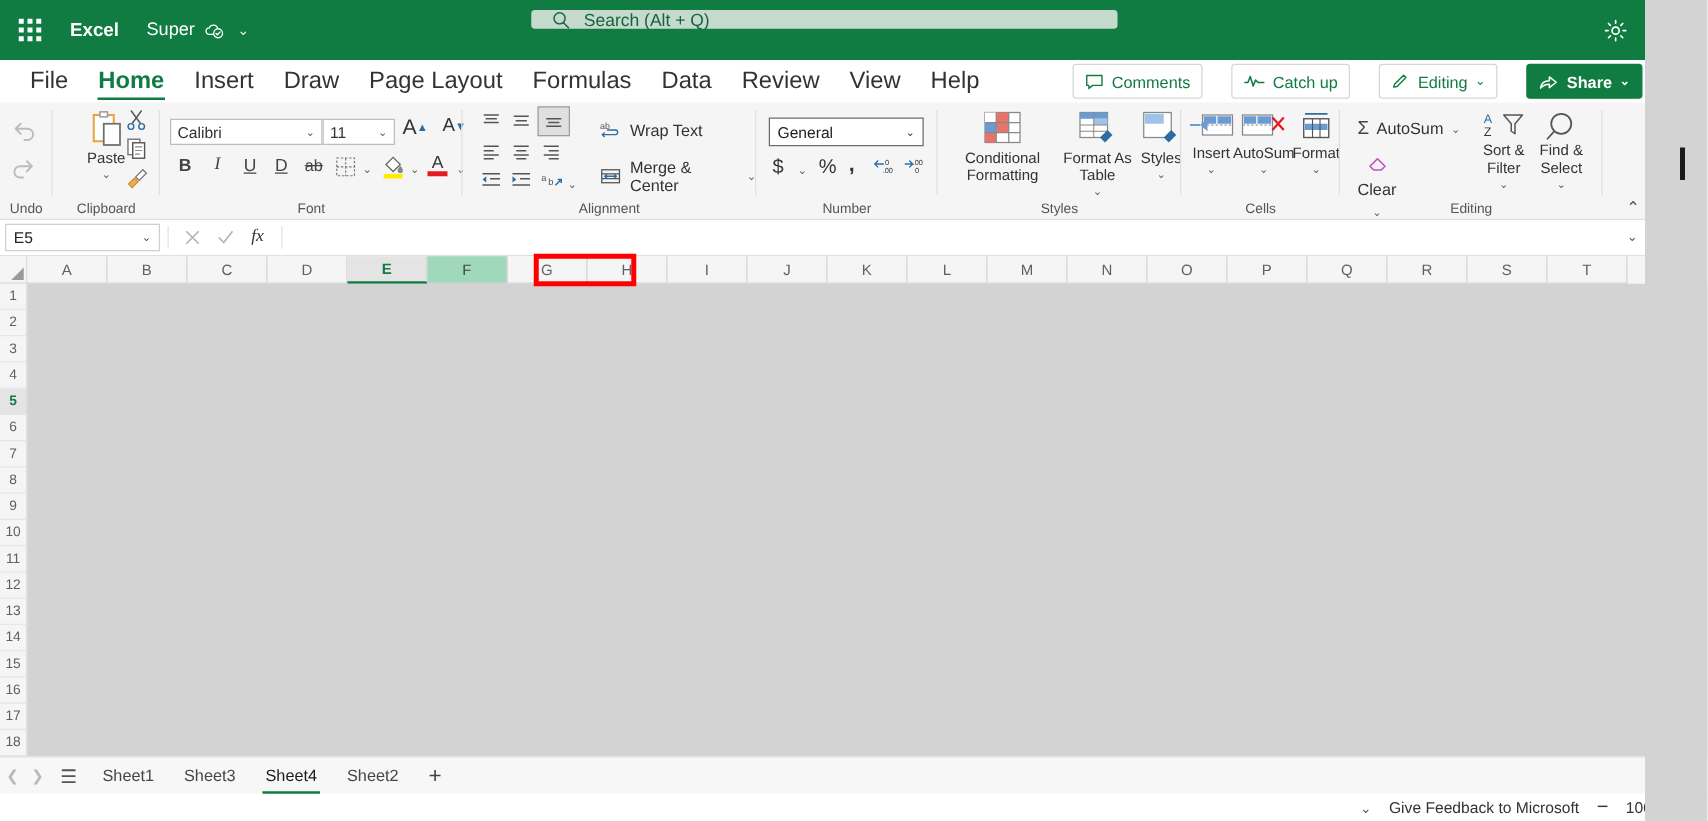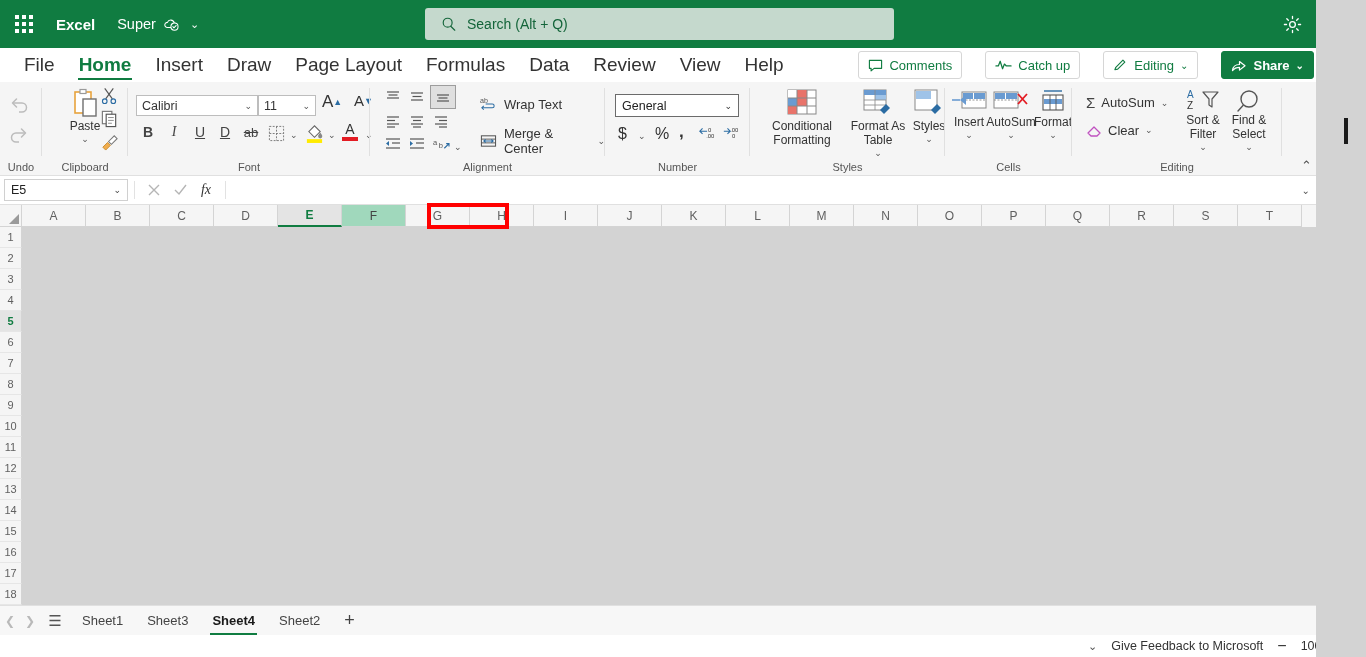--- a/index.html
+++ b/index.html
@@ -37,22 +37,22 @@
   .waffle-grid i { background: #fff; display: block; width: 4px; height: 4px; }
   .brand {
     color: #fff; font-size: 15px; font-weight: bold; margin-left: 12px; cursor: pointer;
   }
   .filename {
     color: #fff; font-size: 14.5px; margin-left: 22px; cursor: pointer;
   }
   .cloud-icon { margin-left: 7px; display: inline-flex; vertical-align: -3px; cursor: pointer; }
   .file-chev { color: #fff; font-size: 11px; margin-left: 10px; cursor: pointer; opacity: .95; }
   .searchbox {
-    position: absolute; left: 425px; top: 8px; width: 469px; height: 32px;
-    background: #c5d9cd; border-radius: 3px; display: flex; align-items: center;
+    position: absolute; left: 425px; top: 8px; width: 469px; height: 15px;
+    background: #c5d9cd; border-radius: 3px; display: flex; align-items: flex-start;
     cursor: text;
   }
   .searchbox .mag { margin-left: 16px; display: flex; }
   .searchbox .ph { color: #14653a; font-size: 14px; margin-left: 10px; }
   .gear-btn {
     position: absolute; right: 8px; top: 8px; width: 32px; height: 32px;
     display: flex; align-items: center; justify-content: center; cursor: pointer;
   }
 
   
@@ -198,21 +198,21 @@
     position: absolute; left: 0; top: 605px; width: 1366px; height: 30px;
     background: #f7f7f7; border-top: 1px solid #e0e0e0;
     display: flex; align-items: center;
   }
   .navarrow { width: 20px; text-align: center; font-size: 12px; color: #b9b9b9; cursor: pointer; }
   .allsheets { width: 30px; text-align: center; font-size: 15px; color: #555; cursor: pointer; }
   .stab {
     padding: 16px 12px; height: 30px; display: flex; align-items: center;
     font-size: 13px; color: #444; cursor: pointer; position: relative;
   }
-  .stab.active { font-weight: bold; color: #1a1a1a; }
+  .stab.active { font-weight: normal; color: #1a1a1a; }
   .stab.active::after {
     content: ""; position: absolute; left: 10px; right: 10px; bottom: 1px;
     height: 3px; background: #107c41;
   }
   .addsheet { padding: 0 12px; font-size: 18px; color: #444; cursor: pointer; }
 
   
   .statusbar {
     position: absolute; left: 0; top: 635px; width: 1366px; height: 22px;
     background: #fff; display: flex; align-items: center; font-size: 12.5px; color: #333;
@@ -643,21 +643,21 @@
       <div class="gname">Cells</div>
       <div class="sep"></div>
     </div>
 
     <div class="grp g-edit">
       <div class="smbtn" style="position:absolute;left:14px;top:12px;gap:6px;">
         <span style="font-size:15px;color:#444;">Σ</span>
         <span style="font-size:13px;color:#333;">AutoSum</span>
         <span class="chv">⌄</span>
       </div>
-      <div class="smbtn" style="position:absolute;left:14px;top:40px;gap:6px;">
+      <div class="smbtn" style="position:absolute;left:14px;top:40px;gap:6px;flex-direction:column;">
         <svg width="16" height="16" viewBox="0 0 16 16">
           <path d="M2 11l6-6 6 6-3 3H5z" fill="none" stroke="#c050c0" stroke-width="1.3" stroke-linejoin="round"></path>
         </svg>
         <span style="font-size:13px;color:#333;">Clear</span>
         <span class="chv">⌄</span>
       </div>
       <div class="bigbtn" style="position:absolute;left:110px;top:6px;width:42px;text-align:center;">
         <svg width="34" height="26" viewBox="0 0 34 26">
           <text x="1" y="10" font-size="10" fill="#2b6ca3" font-family="'Liberation Sans',sans-serif">A</text>
           <text x="1" y="21" font-size="10" fill="#333" font-family="'Liberation Sans',sans-serif">Z</text>

